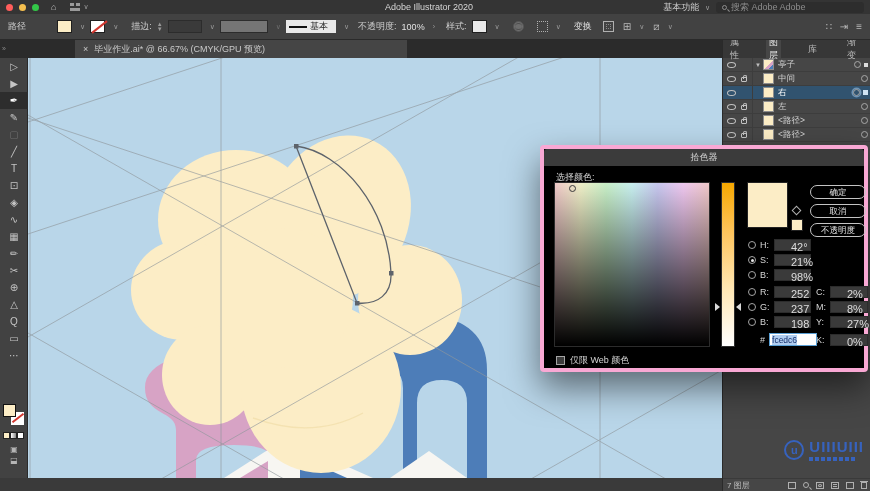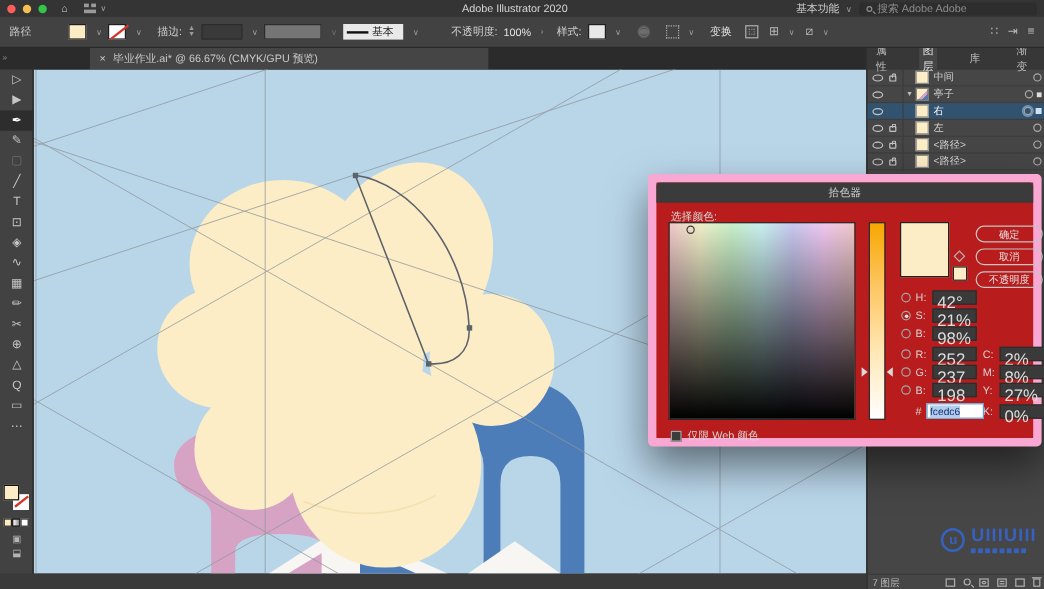--- a/index.html
+++ b/index.html
@@ -94,41 +94,41 @@
 .fi-new::after{content:"";position:absolute;left:1px;top:1px;width:4px;height:1px;background:#b0b0b0;box-shadow:0 2px 0 #b0b0b0}
 .fi-trash{width:6px}
 .fi-trash::before{content:"";position:absolute;left:-2px;top:-2px;width:8px;height:1px;background:#b0b0b0}
 
 #watermark{position:absolute;right:6px;top:398px;display:flex;align-items:center;gap:5px;color:#3566cc;opacity:.9}
 #wm-bulb{width:20px;height:20px;border:2px solid #3566cc;border-radius:50%;display:flex;align-items:center;justify-content:center;font-weight:bold;font-size:11px}
 #wm-text{font-size:15px;font-weight:700;letter-spacing:1px}
 #wm-dots{display:flex;gap:2px;margin-top:2px}
 #wm-dots span{width:4px;height:4px;background:#3566cc;display:inline-block}
 
-#dialog{left:540px;top:145px;width:328px;height:227px;background:#b91c1c;border:7px solid #f9a8d4;border-radius:4px;box-shadow:0 16px 34px rgba(0,0,0,.5);z-index:10;color:#d6d6d6}
+#dialog{left:540px;top:145px;width:328px;height:227px;background:#000000;border:4px solid #f9a8d4;border-radius:4px;box-shadow:0 16px 34px rgba(0,0,0,.5);z-index:10;color:#d6d6d6}
 #dlg-title{height:17px;background:#3b3b3b;border-radius:3px 3px 0 0;text-align:center;line-height:17px;color:#cfcfcf}
 #dlg-select{position:absolute;left:12px;top:22px}
 #color-field{position:absolute;left:10px;top:33px;width:156px;height:165px;border:1px solid #2c2c2c;
  background-image:linear-gradient(to bottom,rgba(0,0,0,0),#000),
  linear-gradient(to right,hsl(0,55%,86%),hsl(60,55%,86%),hsl(120,55%,86%),hsl(180,55%,86%),hsl(240,55%,86%),hsl(300,55%,86%),hsl(360,55%,86%))}
 #field-marker{position:absolute;left:25px;top:36px;width:7px;height:7px;border:1.5px solid #3a3a3a;border-radius:50%}
 #hue-slider{position:absolute;left:177px;top:33px;width:14px;height:165px;border:1px solid #2c2c2c;
  background:linear-gradient(to bottom,#f6a800 0%,#fec45c 30%,#ffe7b4 65%,#ffffff 100%)}
 .sl-arrow{position:absolute;width:0;height:0;border-top:4px solid transparent;border-bottom:4px solid transparent}
 #sl-left{left:171px;top:154px;border-left:5px solid #d9d9d9}
 #sl-right{left:192px;top:154px;border-right:5px solid #d9d9d9}
 #cur-swatch{position:absolute;left:203px;top:33px;width:41px;height:46px;border:1px solid #222}
 #cube-icon{position:absolute;left:249px;top:58px;width:7px;height:7px;border:1px solid #b0b0b0;transform:rotate(45deg)}
 #web-swatch{position:absolute;left:247px;top:70px;width:12px;height:12px;border:1px solid #222}
 .dlg-btn{position:absolute;left:266px;width:56px;height:14px;border:1px solid #c4c4c4;border-radius:8px;background:transparent;color:#e2e2e2;font-size:8.5px;text-align:center;line-height:12px}
 .cp-row{position:absolute;display:flex;align-items:center;gap:4px}
 .radio{width:8px;height:8px;border:1px solid #a5a5a5;border-radius:50%;position:relative}
 .radio.on::after{content:"";position:absolute;inset:1.5px;background:#e8e8e8;border-radius:50%}
 .cp-lab{width:10px}
-.cp-val{width:37px;height:12px;background:#3a3a3a;border:1px solid #2c2c2c;padding:1px 3px;font-size:14px;color:#ddd}
+.cp-val{width:37px;height:12px;background:#3a3a3a;border:1px solid #2c2c2c;padding:1px 16px;font-size:11px;color:#ddd}
 #hex-row{position:absolute;left:216px;top:184px;display:flex;align-items:center;gap:4px}
 #hex-box{width:48px;height:13px;background:#fff;border:1px solid #5a9fd4;padding:1px 2px}
 #hex-box span{background:#b0cdf0;color:#15306b;font-size:8.5px}
 #webonly{position:absolute;left:12px;top:205px;display:flex;align-items:center;gap:5px}
 #webonly .cb{width:9px;height:9px;border:1px solid #a5a5a5;background:#3c3c3c}
 </style>
 </head>
 <body>
 
 <div id="app">
@@ -160,21 +160,21 @@
     <span class="stepper">▲<br>▼</span>
     <span class="valbox"></span>
       <span class="chev">∨</span>
     <span class="profilebox"></span>
       <span class="chev" style="color:#6e6e6e">∨</span>
     <span id="stroke-style">
         <span class="lineprev"></span>
         <span>基本</span>
       </span>
       <span class="chev">∨</span>
-    <span class="cb-label" style="margin-left:22px">不透明度:</span>
+    <span class="cb-label" style="margin-left:4px">不透明度:</span>
     <span class="cb-label" style="color:#e2e2e2">100%</span>
     <span class="chev">›</span>
     <span class="cb-label" style="margin-left:6px">样式:</span>
     <span class="swatch" style="background:#e8e8e8"></span>
       <span class="chev">∨</span>
     <span id="globe-icon" style="margin-left:8px"></span>
     <span class="dotted-sq" style="margin-left:8px"></span>
       <span class="chev">∨</span>
     <span class="cb-label" style="margin-left:8px;color:#e0e0e0">变换</span>
     <span class="bbox-icon" style="margin-left:6px"></span>
@@ -284,38 +284,38 @@
         <span class="ptab active">图层</span>
         <span class="ptab">库</span>
         <span class="ptab">渐变</span>
         <span class="ptab">颜色</span>
         <span class="ptab">颜色参</span>
         <span class="pmenu">≡</span>
       </div>
     <div id="layer-rows">
         <div class="lrow">
           <span class="eye"></span>
+          <span class="lockbox"></span>
+          <span class="lcol-div"></span>
+          <span class="lchev">▼</span>
+          <span class="lthumb group"></span>
+          <span class="ltext">亭子</span>
+          <span class="ltarget"></span>
+          <span class="lsel" style="background: rgb(221, 221, 221); width: 4px; height: 4px;"></span>
+        </div>
+        <div class="lrow">
+          <span class="eye"></span>
           <span class="lockbox">
             <span class="lock"></span>
           </span>
           <span class="lcol-div"></span>
           <span class="lindent"></span>
           <span class="lthumb"></span>
           <span class="ltext">中间</span>
           <span class="ltarget"></span>
-        </div>
-        <div class="lrow">
-          <span class="eye"></span>
-          <span class="lockbox"></span>
-          <span class="lcol-div"></span>
-          <span class="lchev">▼</span>
-          <span class="lthumb group"></span>
-          <span class="ltext">亭子</span>
-          <span class="ltarget"></span>
-          <span class="lsel" style="background: rgb(221, 221, 221); width: 4px; height: 4px;"></span>
         </div>
         <div class="lrow selected">
           <span class="eye"></span>
           <span class="lockbox"></span>
           <span class="lcol-div"></span>
           <span class="lindent"></span>
           <span class="lthumb"></span>
           <span class="ltext">右</span>
           <span class="ltarget"></span>
           <span class="lsel"></span>

